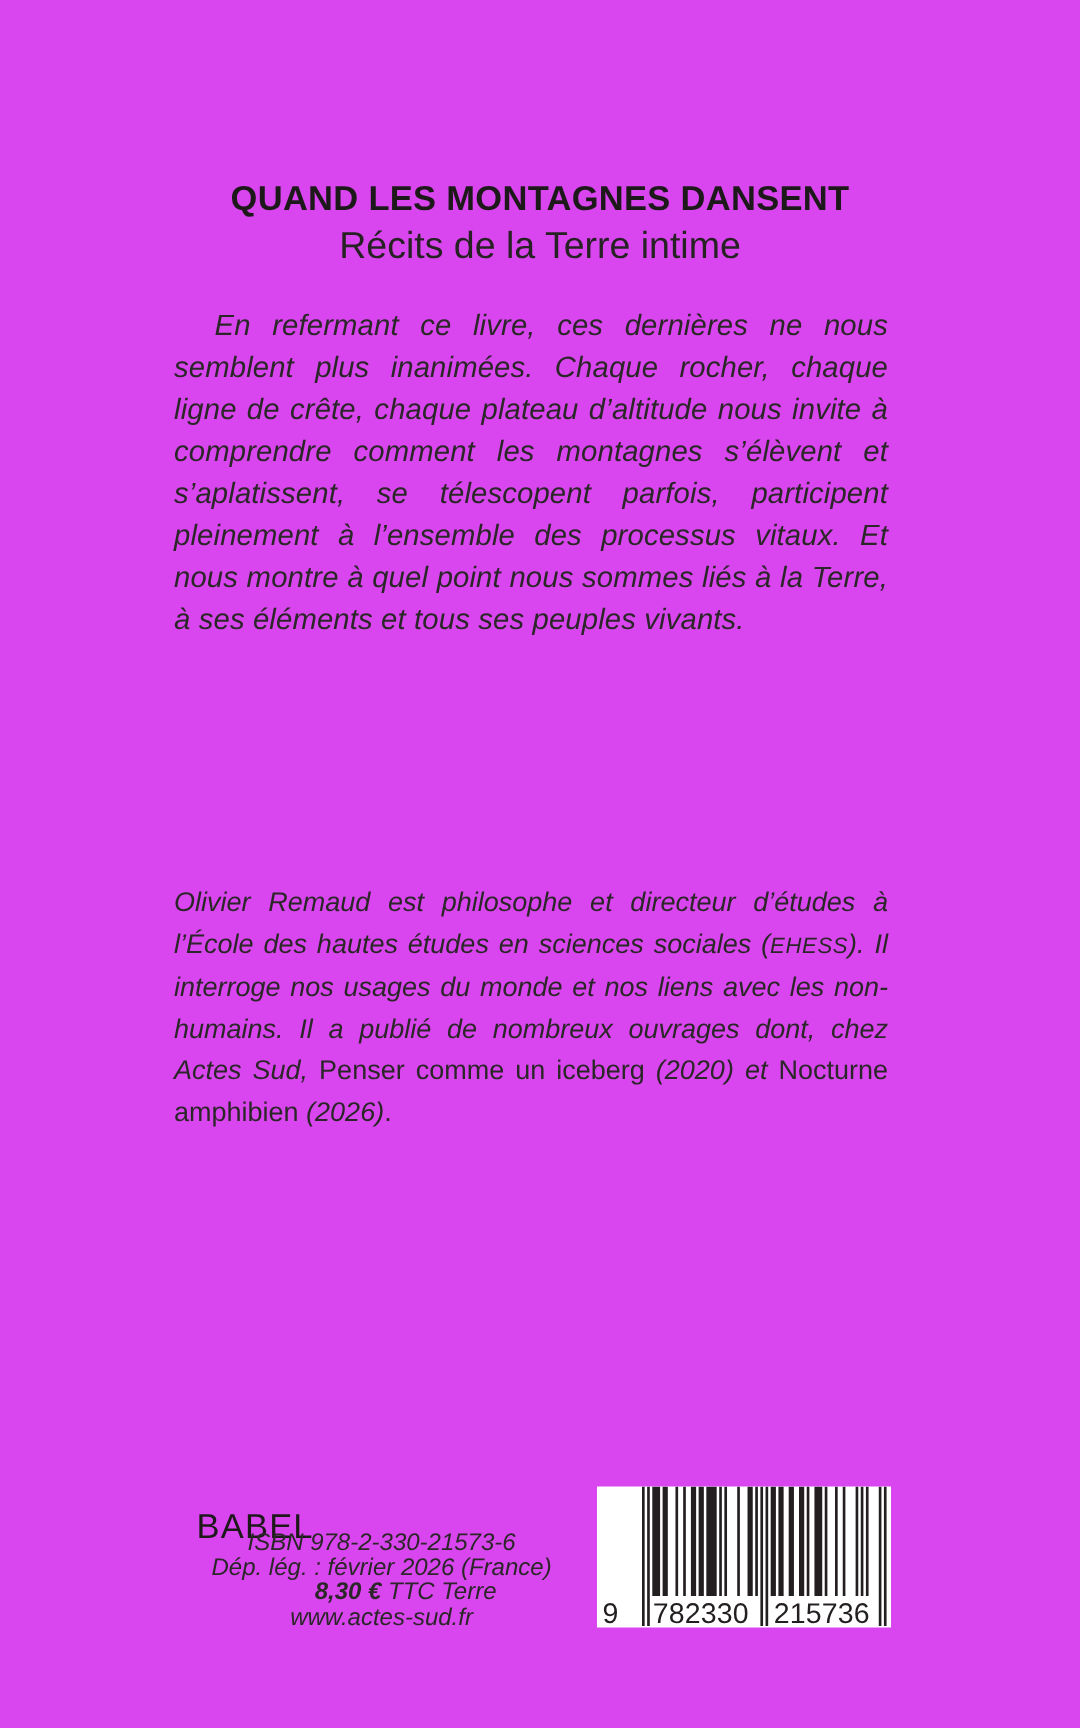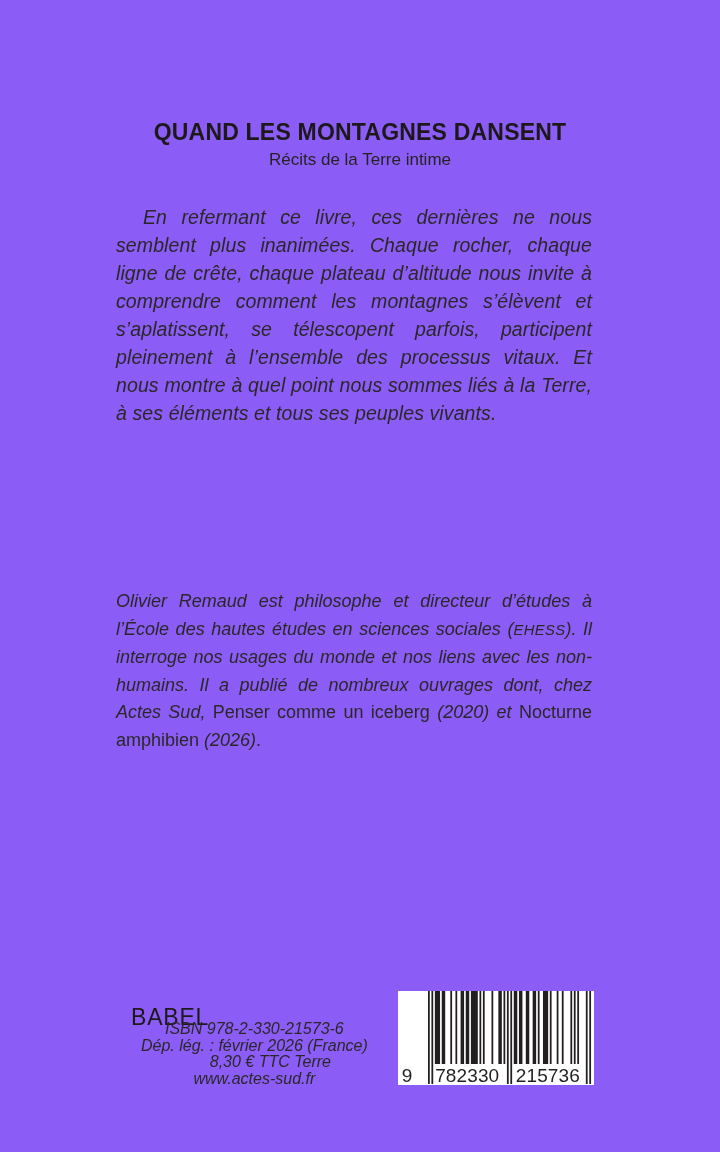--- a/index.html
+++ b/index.html
@@ -1,41 +1,41 @@
 <!DOCTYPE html>
 <html lang="fr"><head>
 <meta charset="utf-8">
 <title>Book back cover</title>
 <style>
   html, body { margin: 0; padding: 0; background: #ffffff; }
   .page {
     position: relative;
     width: 720px;
     height: 1152px;
-    background: #8b5cf6;
+    background: #d946ef;
     color: #2b2728;
     font-family: "Liberation Sans", "DejaVu Sans", sans-serif;
     overflow: hidden;
   }
   .masthead {
     position: absolute;
     top: 119px;
     left: 0;
     width: 720px;
     text-align: center;
   }
   .title {
     font-size: 23px;
     font-weight: bold;
     letter-spacing: 0.2px;
     color: #1d191a;
     margin: 0;
   }
   .subtitle {
-    font-size: 17px;
+    font-size: 25px;
     font-weight: normal;
     margin: 4px 0 0 0;
     color: #262223;
   }
   .synopsis {
     position: absolute;
     left: 116px;
     top: 203px;
     width: 476px;
     font-size: 19.5px;
@@ -51,21 +51,21 @@
     left: 116px;
     top: 588px;
     width: 476px;
     font-size: 18px;
     line-height: 27.5px;
     text-align: justify;
   }
   .seg-italic { font-style: italic; }
   .seg-roman { font-style: normal; }
   .seg-italic-caps { font-style: italic; font-size: 0.82em; letter-spacing: 0.4px; }
-  .seg-bold-italic { font-style: italic; font-weight: normal; margin-left: 32px; }
+  .seg-bold-italic { font-style: italic; font-weight: bold; margin-left: 32px; }
   .credit {
     position: absolute;
     left: 132px;
     top: 947px;
     font-size: 13px;
     letter-spacing: 0.1px;
     color: #2b2728;
   }
   .logo {
     position: absolute;

